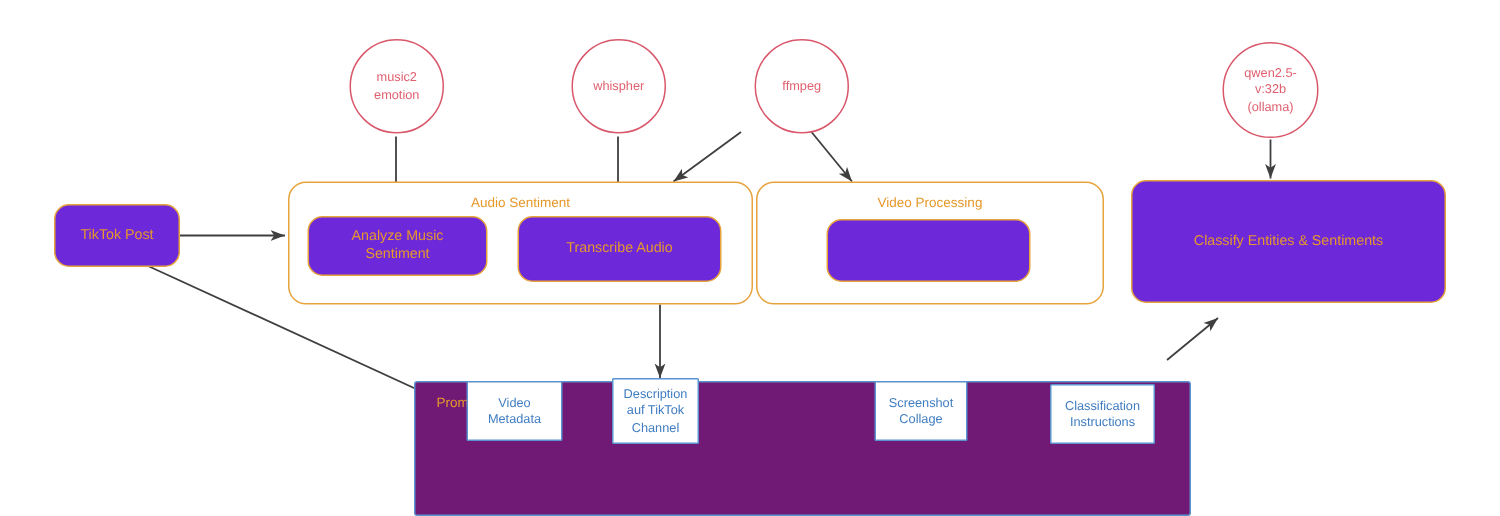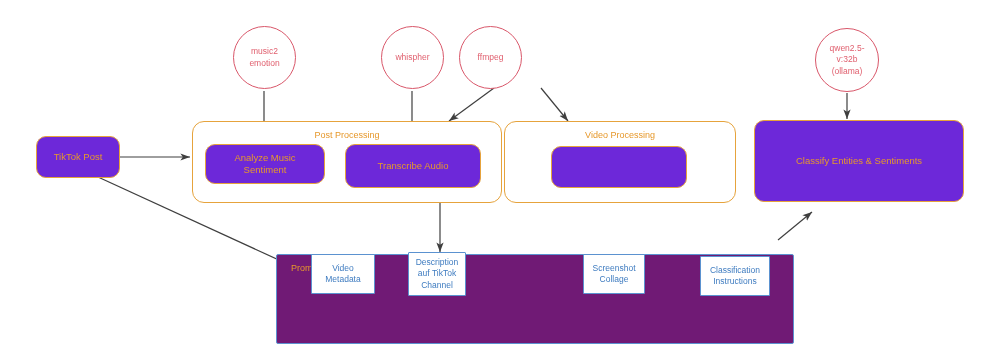--- a/index.html
+++ b/index.html
@@ -124,40 +124,40 @@
       <div>emotion</div>
     </div>
   </div>
 
   <div class="node circle" style="left:381px; top:26px; width:63px; height:63px;">
     <div>
       <div>whispher</div>
     </div>
   </div>
 
-  <div class="node circle" style="left:459px; top:26px; width:63px; height:63px;justify-content:center;">
+  <div class="node circle" style="left:503px; top:26px; width:63px; height:63px;justify-content:center;">
     <div>
       <div>ffmpeg</div>
     </div>
   </div>
 
   <div class="node circle" style="left:815px; top:28px; width:64px; height:64px;">
     <div>
       <div>qwen2.5-</div>
       <div>v:32b</div>
       <div>(ollama)</div>
     </div>
   </div>
 
   <div class="node orange-box" style="left:36px; top:136px; width:84px; height:42px;">
     <span>TikTok Post</span>
   </div>
 
   <div class="node orange-group" style="left:192px; top:121px; width:310px; height:82px;">
-    <span class="group-title">Post Processing</span>
+    <span class="group-title">Audio Sentiment</span>
   </div>
   <div class="node orange-box" style="left:205px; top:144px; width:120px; height:40px;">
     <span class="nowrap-pad">Analyze Music Sentiment</span>
   </div>
   <div class="node orange-box" style="left:345px; top:144px; width:136px; height:44px;">
     <span>Transcribe Audio</span>
   </div>
 
   <div class="node orange-group" style="left:504px; top:121px; width:232px; height:82px;">
     <span class="group-title">Video Processing</span>

